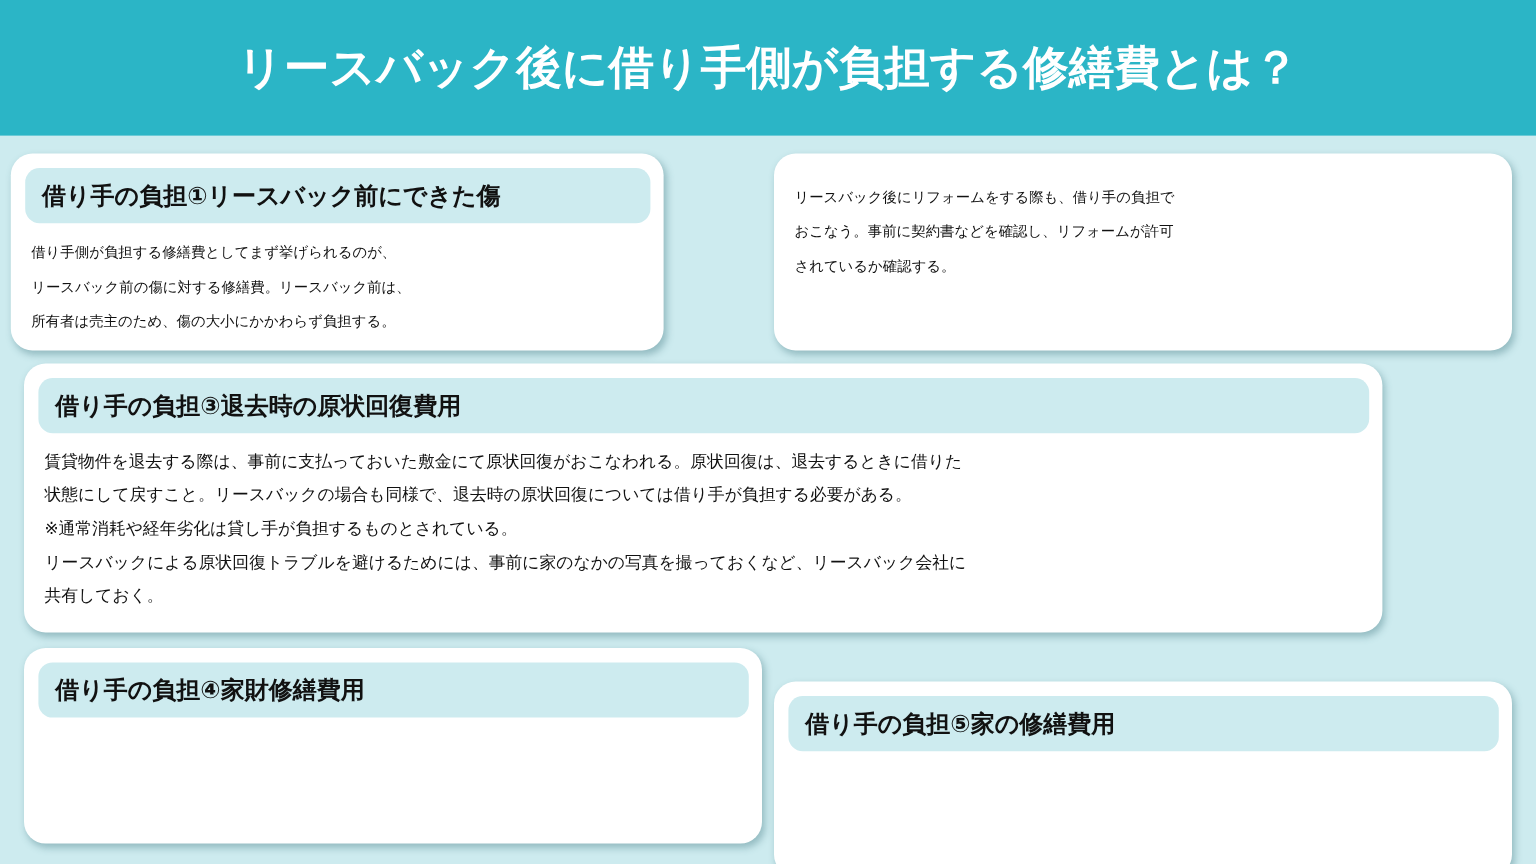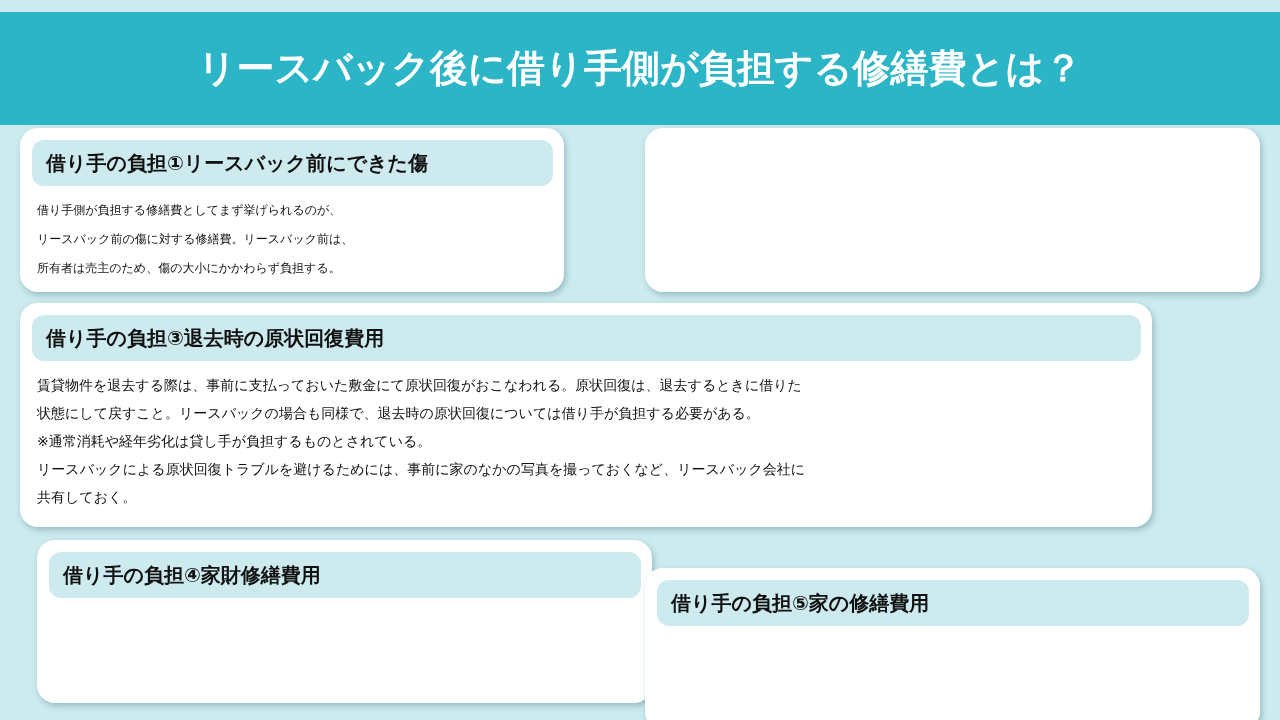--- a/index.html
+++ b/index.html
@@ -4,63 +4,66 @@
 <style>
   * { box-sizing: border-box; margin: 0; padding: 0; }
   html, body { width: 1280px; height: 720px; overflow: hidden; }
   body {
     background: #cdebef;
     font-family: "DejaVu Sans", "Liberation Sans", sans-serif;
     position: relative;
     color: #111;
   }
   .header {
-    position: absolute; left: 0; top: 12px; width: 1280px; height: 113px;
+    position: absolute; left: 0; top: 0; width: 1280px; height: 113px;
     background: #2bb5c6;
     display: flex; align-items: center; justify-content: center;
   }
   .header h1 {
     color: #fff; font-size: 38px; font-weight: bold; letter-spacing: 0px;
   }
   .card {
     position: absolute; background: #fff; border-radius: 18px;
     box-shadow: 2px 3px 6px rgba(80,130,140,0.45);
     padding: 12px 11px 0 12px;
   }
   .card-head {
     background: #cdebef; border-radius: 12px; height: 46px;
     display: flex; align-items: center; padding-left: 14px;
     font-weight: bold; font-size: 20px; color: #111;
   }
   .card-body {
     padding: 10px 0 0 5px; font-size: 12px; line-height: 29px; color: #111;
     white-space: pre-line;
   }
-  #c1 { left: 20px; top: 128px; width: 544px; height: 164px; }
+  #c1 { left: 9px; top: 128px; width: 544px; height: 164px; }
   #c2 { left: 645px; top: 128px; width: 615px; height: 164px; }
   #c3 { left: 20px; top: 303px; width: 1132px; height: 224px; }
-  #c4 { left: 37px; top: 540px; width: 615px; height: 163px; }
+  #c4 { left: 20px; top: 540px; width: 615px; height: 163px; }
   #c5 { left: 645px; top: 568px; width: 615px; height: 162px; }
   #c3 .card-body { font-size: 14px; line-height: 28px; }
 </style>
 </head>
 <body>
 
 <div class="header">
   <h1>リースバック後に借り手側が負担する修繕費とは？</h1>
 </div>
 
 <div class="card" id="c1">
   <div class="card-head">借り手の負担①リースバック前にできた傷</div>
   <div class="card-body">借り手側が負担する修繕費としてまず挙げられるのが、
 リースバック前の傷に対する修繕費。リースバック前は、
 所有者は売主のため、傷の大小にかかわらず負担する。</div>
 </div>
 
 <div class="card" id="c2">
+  <div class="card-body">リースバック後にリフォームをする際も、借り手の負担で
+おこなう。事前に契約書などを確認し、リフォームが許可
+されているか確認する。</div>
 </div>
 
 <div class="card" id="c3">
   <div class="card-head">借り手の負担③退去時の原状回復費用</div>
   <div class="card-body">賃貸物件を退去する際は、事前に支払っておいた敷金にて原状回復がおこなわれる。原状回復は、退去するときに借りた
 状態にして戻すこと。リースバックの場合も同様で、退去時の原状回復については借り手が負担する必要がある。
 ※通常消耗や経年劣化は貸し手が負担するものとされている。
 リースバックによる原状回復トラブルを避けるためには、事前に家のなかの写真を撮っておくなど、リースバック会社に
 共有しておく。</div>
 </div>

